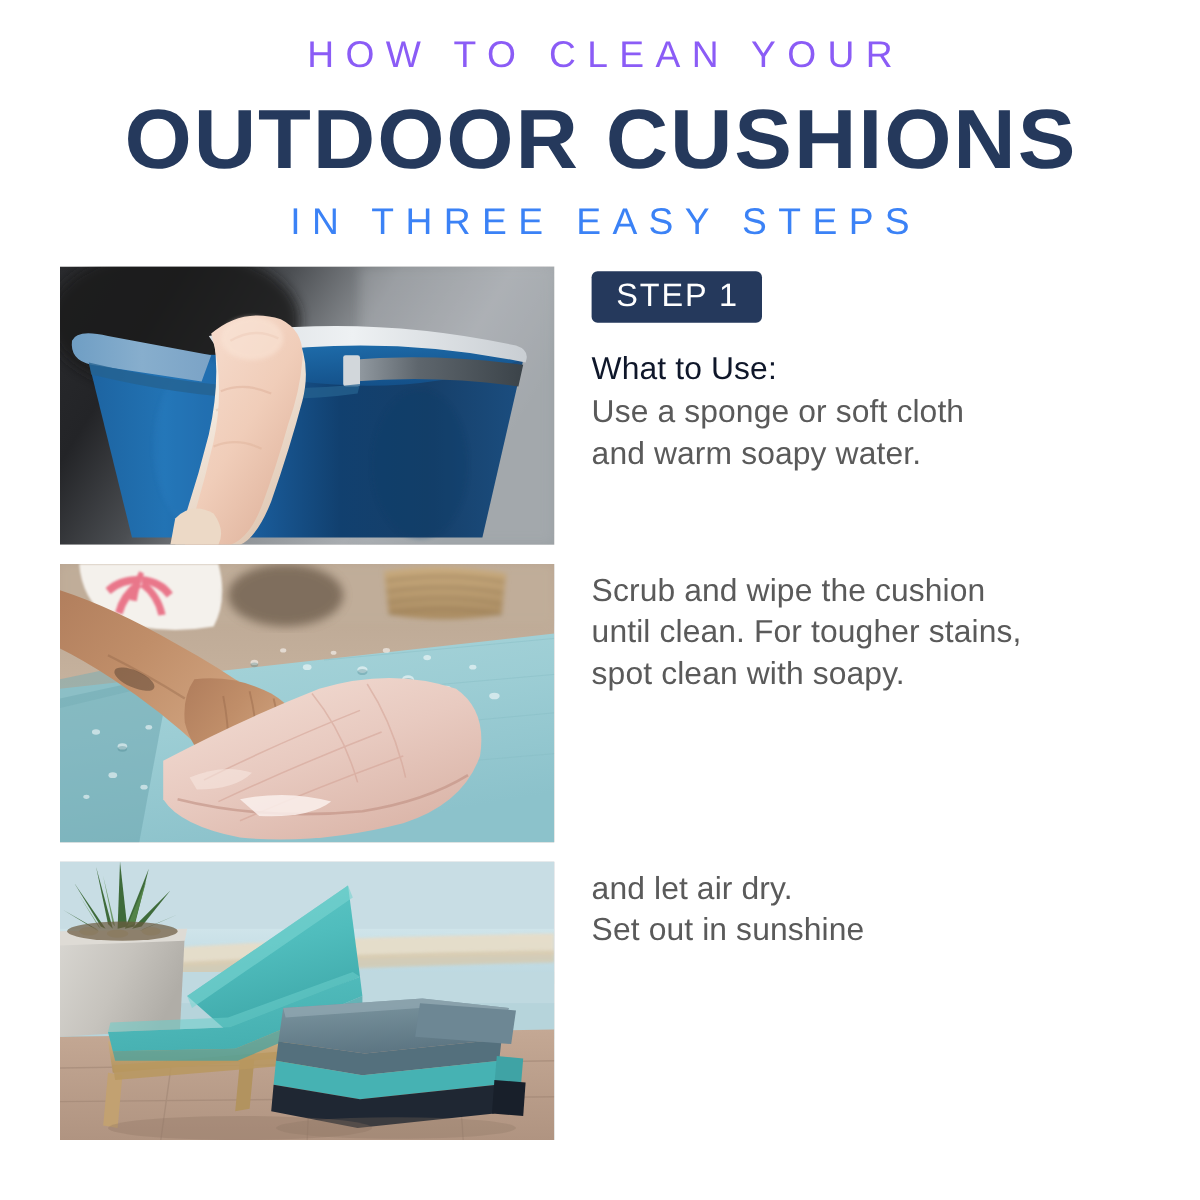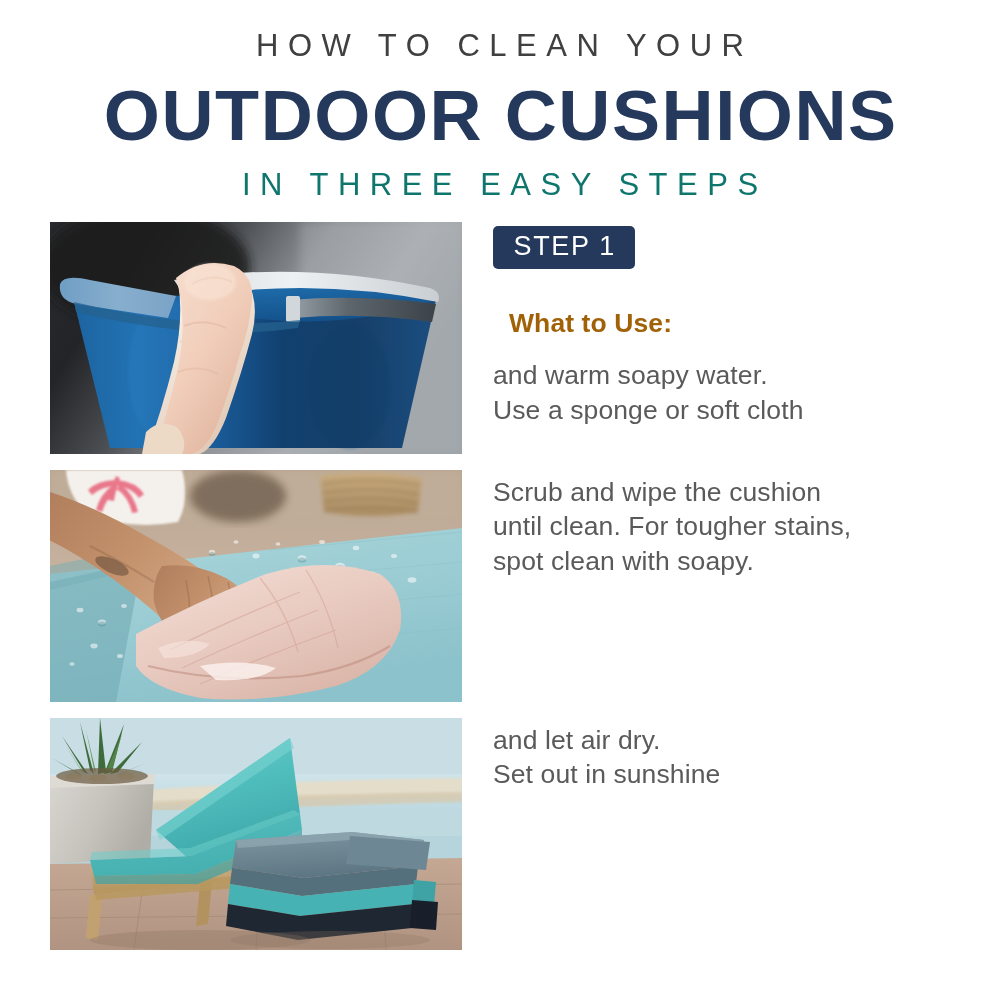--- a/index.html
+++ b/index.html
@@ -29,42 +29,42 @@
     top: 0;
     width: 1000px;
     text-align: center;
   }
   .kicker {
     margin: 0;
     padding-top: 30px;
     font-size: 31px;
     font-weight: 400;
     letter-spacing: 9.5px;
-    color: #404040;
+    color: #8b5cf6;
     line-height: 1;
     text-indent: 9.5px;
   }
   .headline {
     margin: 0;
     padding-top: 20px;
     font-size: 70px;
     font-weight: 700;
     letter-spacing: 1.5px;
     color: #25395c;
     line-height: 1.02;
     transform: scaleX(1.03);
     text-indent: 1.5px;
   }
   .subline {
     margin: 0;
     padding-top: 17px;
     font-size: 31px;
     font-weight: 400;
     letter-spacing: 9.5px;
-    color: #0f766e;
+    color: #3b82f6;
     line-height: 1;
     text-indent: 9.5px;
   }
 
   
   .step-row {
     position: absolute;
     left: 50px;
     width: 900px;
     display: flex;
@@ -98,25 +98,25 @@
     font-size: 27px;
     font-weight: 400;
     letter-spacing: 1.6px;
     padding: 6px 19px 8px 19px;
     border-radius: 5px;
     line-height: 1.08;
     text-indent: 1.6px;
   }
 
   .step-title {
-    margin: 16px;
+    margin: 0;
     padding-top: 22px;
     font-size: 26.5px;
-    font-weight: 700;
-    color: #a16207;
+    font-weight: 400;
+    color: #0f172a;
     line-height: 1.28;
     letter-spacing: 0.1px;
   }
   .step-body {
     margin: 0;
     padding-top: 1px;
     font-size: 26.5px;
     font-weight: 400;
     color: #5a5a5a;
     line-height: 1.3;
@@ -223,22 +223,22 @@
         <ellipse cx="160" cy="60" rx="26" ry="18" fill="#fbe6d8" opacity="0.55" filter="url(#p1soft)"></ellipse>
 
         <path d="M96,210 Q110,196 128,206 Q138,220 132,232 L92,232 Z" fill="#ecd9c6"></path>
       </svg>
     </div>
 
     <div class="step-text">
       <div class="badge">STEP 1</div>
       <div class="step-title">What to Use:</div>
       <div class="step-body">
+        <span class="ln">Use a sponge or soft cloth</span>
         <span class="ln">and warm soapy water.</span>
-        <span class="ln">Use a sponge or soft cloth</span>
       </div>
     </div>
   </div>
 
   <div class="step-row" id="row-2">
     <div class="photo">
       <svg viewBox="0 0 412 232" preserveAspectRatio="none">
         <defs>
           <linearGradient id="p2deck" x1="0" y1="0" x2="0" y2="1">
             <stop offset="0" stop-color="#b8a491"></stop>

